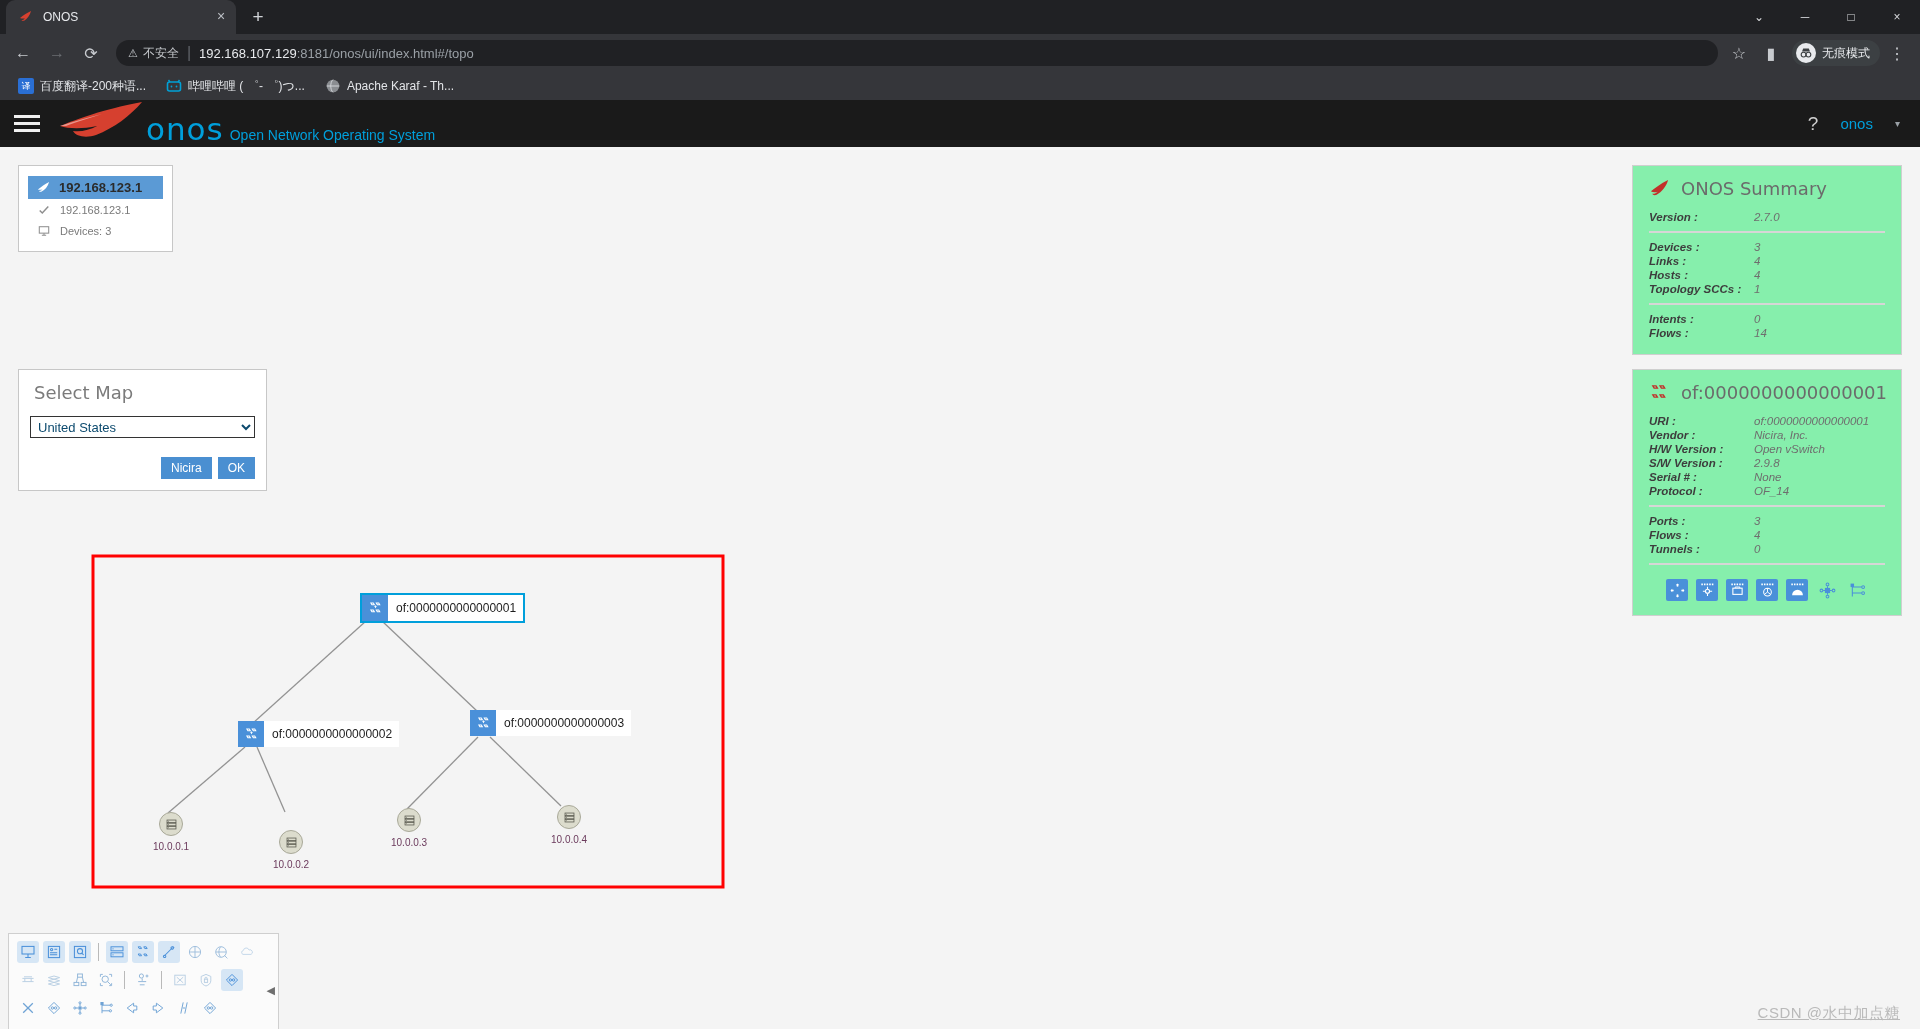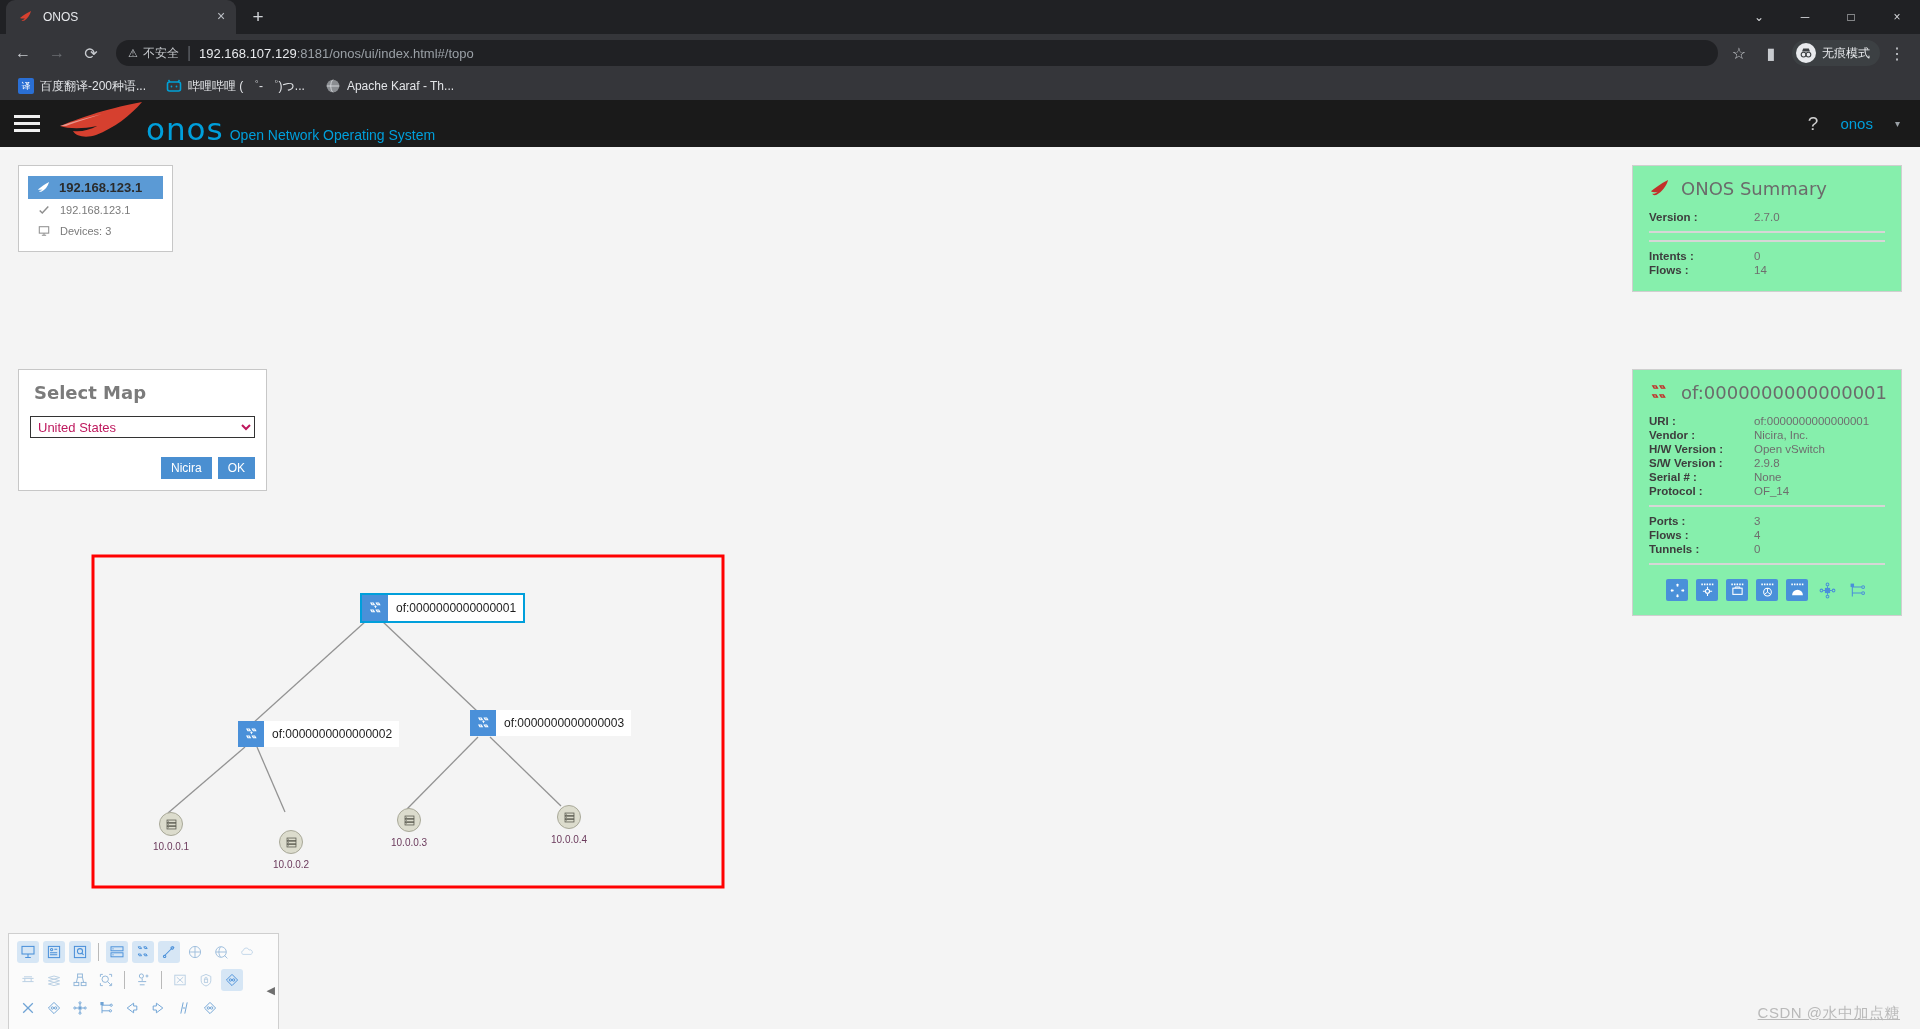--- a/index.html
+++ b/index.html
@@ -150,26 +150,26 @@
     color: #8e8e8e;
   }
 
   
   .map-dialog {
     position: absolute; left: 18px; top: 222px; width: 249px;
     background: #fff; border: 1px solid #c7c7c7;
     padding: 10px 11px 11px;
   }
   .map-title {
-    font-size: 18px; color: #7b7b7b; font-weight: bold;
+    font-size: 18px; color: #7b7b7b; font-weight: normal;
     margin: 2px 0 13px 4px; font-family: "DejaVu Sans", sans-serif;
   }
   .map-select {
     width: 100%; height: 22px; font-size: 13px;
-    border: 1px solid #333; background: #fff; color: #be185d;
+    border: 1px solid #333; background: #fff; color: #0c4a6e;
     font-family: "Liberation Sans", sans-serif; padding: 0 3px;
   }
   .map-btns {
     display: flex; justify-content: flex-end; gap: 6px; margin-top: 19px;
   }
   .map-btn {
     background: #4a8fd1; color: #fff; border: none;
     font-size: 12px; padding: 4px 10px; cursor: pointer;
     font-family: "Liberation Sans", sans-serif;
   }
@@ -211,21 +211,21 @@
   #summary-panel { top: 18px; }
   #device-panel { top: 222px; }
   .panel-head {
     display: flex; align-items: center; gap: 11px; margin-bottom: 11px;
   }
   .panel-head-ico { width: 21px; height: 21px; flex: 0 0 21px; }
   .panel-head-title {
     font-size: 18px; color: #6b6b6b; font-weight: normal;
     font-family: "DejaVu Sans", sans-serif; white-space: nowrap;
   }
-  .kv-table { width: 100%; border-collapse: collapse; }
+  .kv-table { width: 100%; border-collapse: collapse; font-style: italic; }
   .kv-table td { padding: 1px 0; vertical-align: top; }
   .kv-k {
     font-size: 11.5px; color: #3d3d3d; font-weight: bold;
     white-space: nowrap; width: 105px;
   }
   .kv-v { font-size: 11.5px; color: #6e6e6e; white-space: nowrap; }
   .kv-div { border-top: 2px solid #d6d6d6; margin: 7px 0 7px; }
   .dev-actions {
     display: flex; gap: 8px; margin-top: 14px;
     justify-content: center; align-items: center;
@@ -539,20 +539,40 @@
     </div>
     <table class="kv-table">
       <tbody>
           <tr>
         <td class="kv-k">Version :</td>
         <td class="kv-v">2.7.0</td>
       </tr>
     </tbody>
       </table>
     <div class="kv-div"></div>
+    <table class="kv-table">
+      <tbody>
+          <tr>
+        <td class="kv-k">Devices :</td>
+        <td class="kv-v">3</td>
+      </tr>
+      <tr>
+        <td class="kv-k">Links :</td>
+        <td class="kv-v">4</td>
+      </tr>
+      <tr>
+        <td class="kv-k">Hosts :</td>
+        <td class="kv-v">4</td>
+      </tr>
+      <tr>
+        <td class="kv-k">Topology SCCs :</td>
+        <td class="kv-v">1</td>
+      </tr>
+    </tbody>
+      </table>
     <div class="kv-div"></div>
     <table class="kv-table">
       <tbody>
           <tr>
         <td class="kv-k">Intents :</td>
         <td class="kv-v">0</td>
       </tr>
       <tr>
         <td class="kv-k">Flows :</td>
         <td class="kv-v">14</td>

